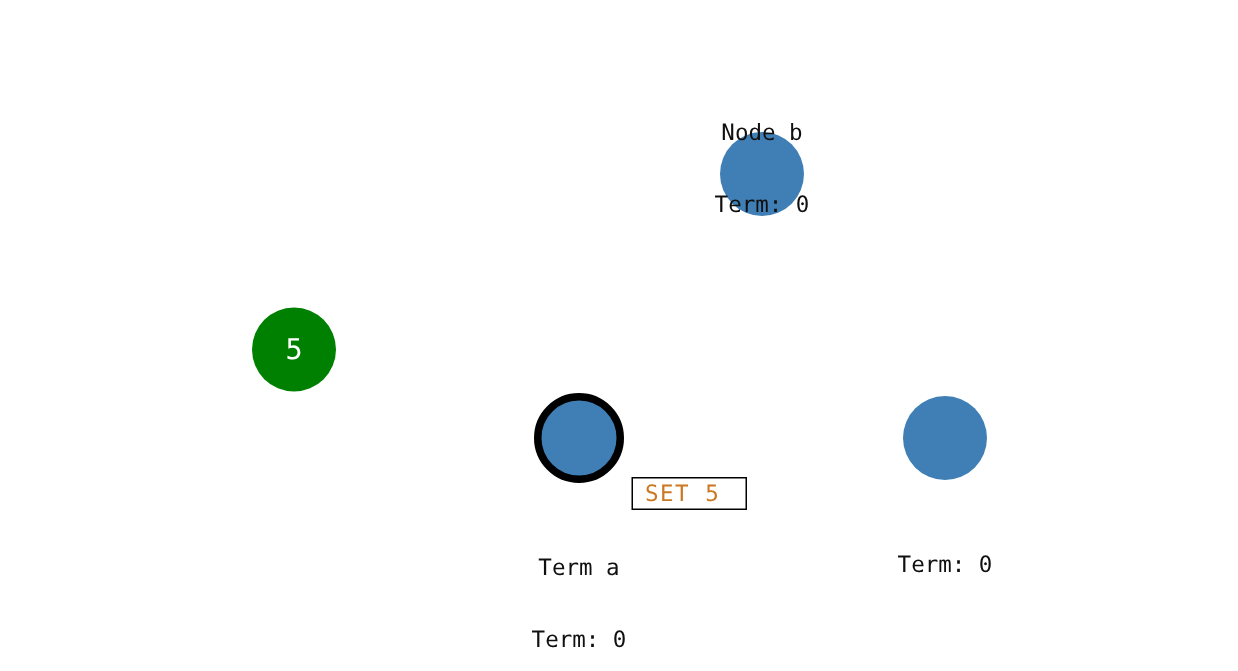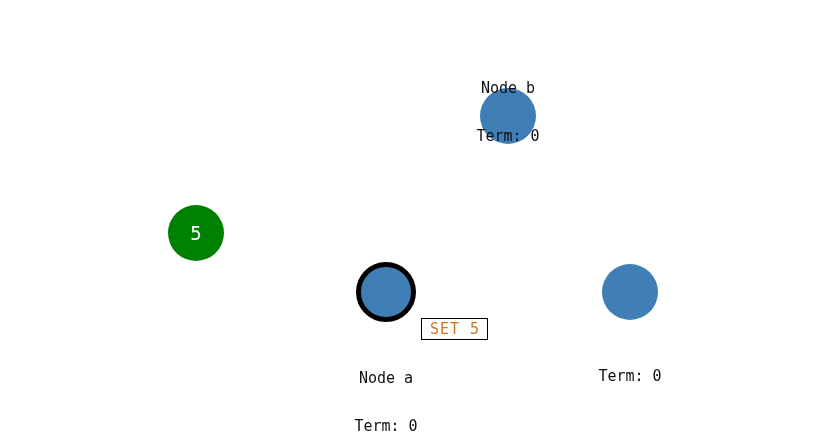--- a/index.html
+++ b/index.html
@@ -81,29 +81,29 @@
     <div class="node-circle" id="node-b-circle" style="left: 480px; top: 88px; width: 56px; height: 56px; background: rgb(63, 127, 181);"></div>
     <div class="node-label" id="node-b-label" style="left: 408px; color: rgb(16, 16, 16); top: 48px;">
       <span class="line">Node b</span>
       <span class="line">Term: 0</span>
     </div>
   </div>
 
   <div class="node">
     <div class="node-circle" id="node-a-circle" style="left: 356px; top: 262px; width: 60px; height: 60px; background: rgb(63, 127, 181); border: 5px solid rgb(0, 0, 0);"></div>
     <div class="node-label" id="node-a-label" style="left: 286px; color: rgb(16, 16, 16); top: 338px;">
-      <span class="line">Node a</span>
+      <span class="line">Term a</span>
       <span class="line">Term: 0</span>
     </div>
   </div>
 
   <div class="node">
     <div class="node-circle" id="node-c-circle" style="left: 602px; top: 264px; width: 56px; height: 56px; background: rgb(63, 127, 181);"></div>
     <div class="node-label" id="node-c-label" style="left: 530px; color: rgb(16, 16, 16); top: 336px;">
       <span class="line">Term: 0</span>
     </div>
   </div>
 
   <div class="message-token" id="message-token" style="left: 168px; top: 205px; width: 56px; height: 56px; background: rgb(0, 128, 0); color: rgb(255, 255, 255);">5</div>
 
-  <div class="action-box" id="action-box" style="left: 421px; top: 318px; width: 67px; height: 22px; border-color: rgb(0, 0, 0); color: rgb(204, 119, 34);">SET 5</div>
+  <div class="action-box" id="action-box" style="left: 421px; top: 318px; width: 77px; height: 22px; border-color: rgb(0, 0, 0); color: rgb(204, 119, 34);">SET 5</div>
 
 </div>
 
 </body></html>

